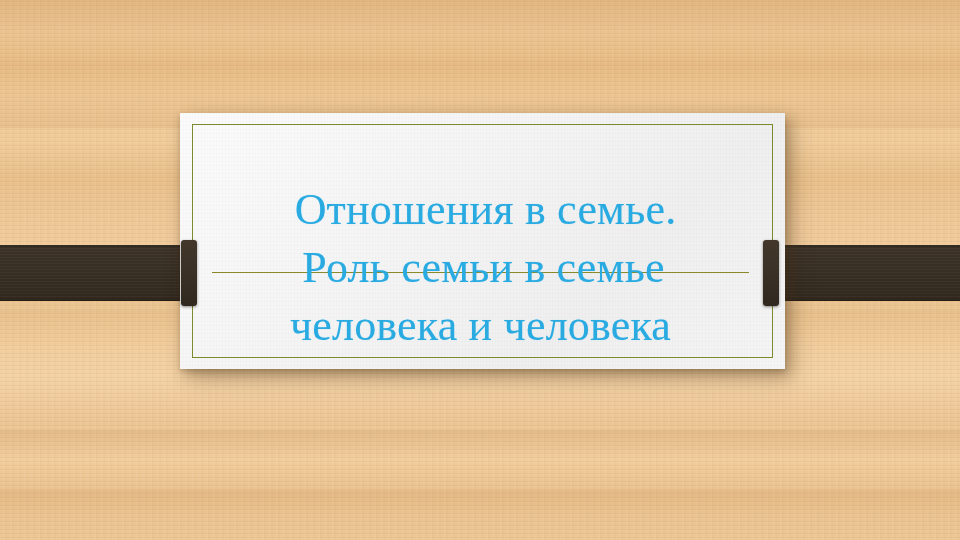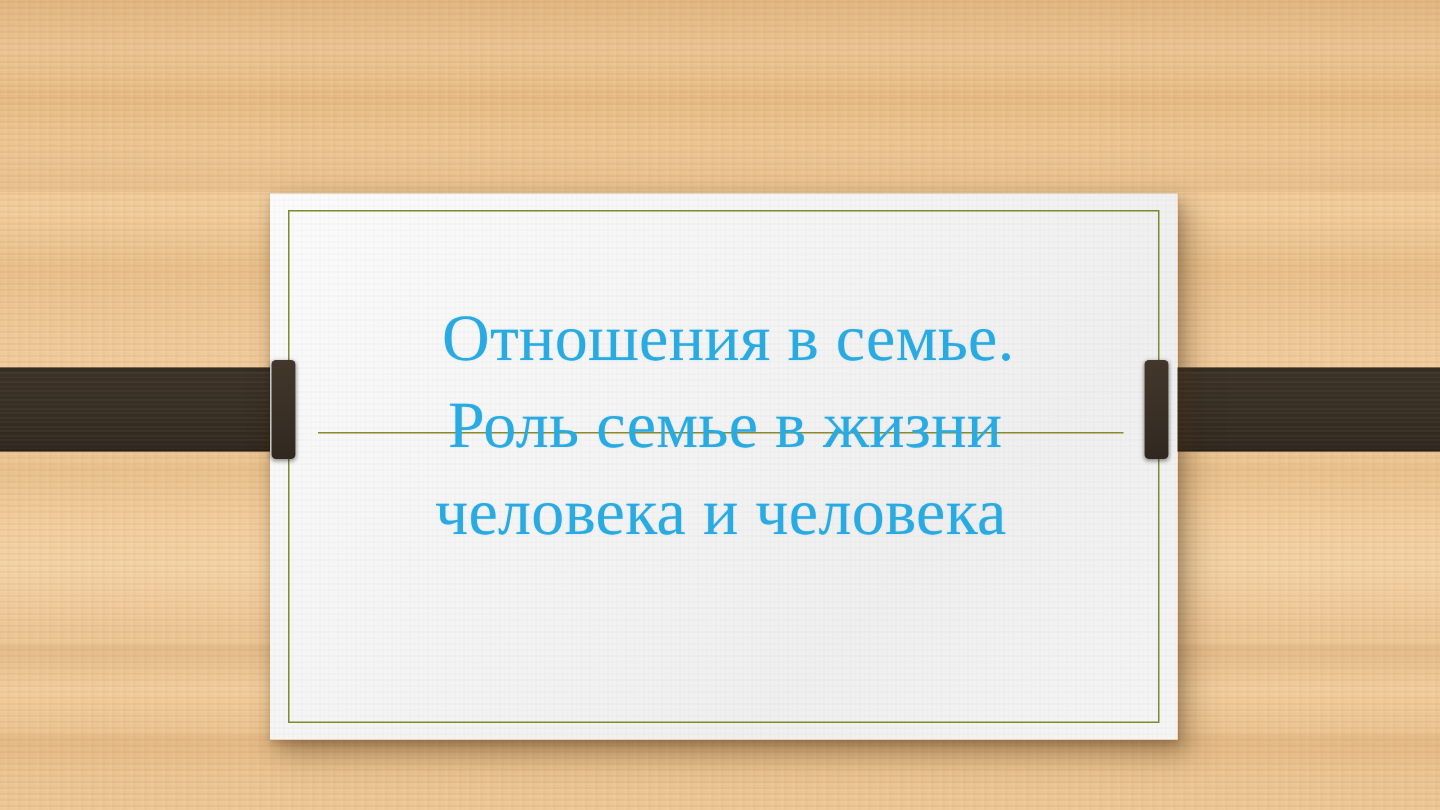--- a/index.html
+++ b/index.html
@@ -114,23 +114,23 @@
     border-radius: 3px;
     box-shadow: 0 1px 3px rgba(0,0,0,0.45);
   }
   .ribbon-tab.left  { left: 181px; }
   .ribbon-tab.right { left: 763px; }
 
   
   .card {
     position: absolute;
     left: 180px;
-    top: 129px;
+    top: 113px;
     width: 605px;
-    height: 364px;
+    height: 256px;
     background:
       linear-gradient(135deg, #fbfbfb 0%, #f4f4f5 42%, #efeff0 70%, #f5f5f6 100%);
     box-shadow:
       0 2px 4px rgba(70,45,20,0.18),
       4px 6px 12px rgba(70,45,20,0.30),
       8px 10px 22px rgba(70,45,20,0.22);
   }
   .card-texture {
     position: absolute;
     inset: 0;
@@ -192,21 +192,21 @@
     <div class="ribbon-shadow-bottom"></div>
   </div>
 
   <div class="card">
     <div class="card-texture"></div>
     <div class="card-inner-border"></div>
     <div class="card-rule"></div>
 
     <div class="title-block">
       <span class="title-line l1">Отношения в семье.</span>
-      <span class="title-line l2">Роль семье в жизни</span>
+      <span class="title-line l2">Роль семьи в семье</span>
       <span class="title-line l3">человека и человека</span>
     </div>
   </div>
 
   <div class="ribbon-tab left"></div>
   <div class="ribbon-tab right"></div>
 
 </div>
 
 </body></html>

